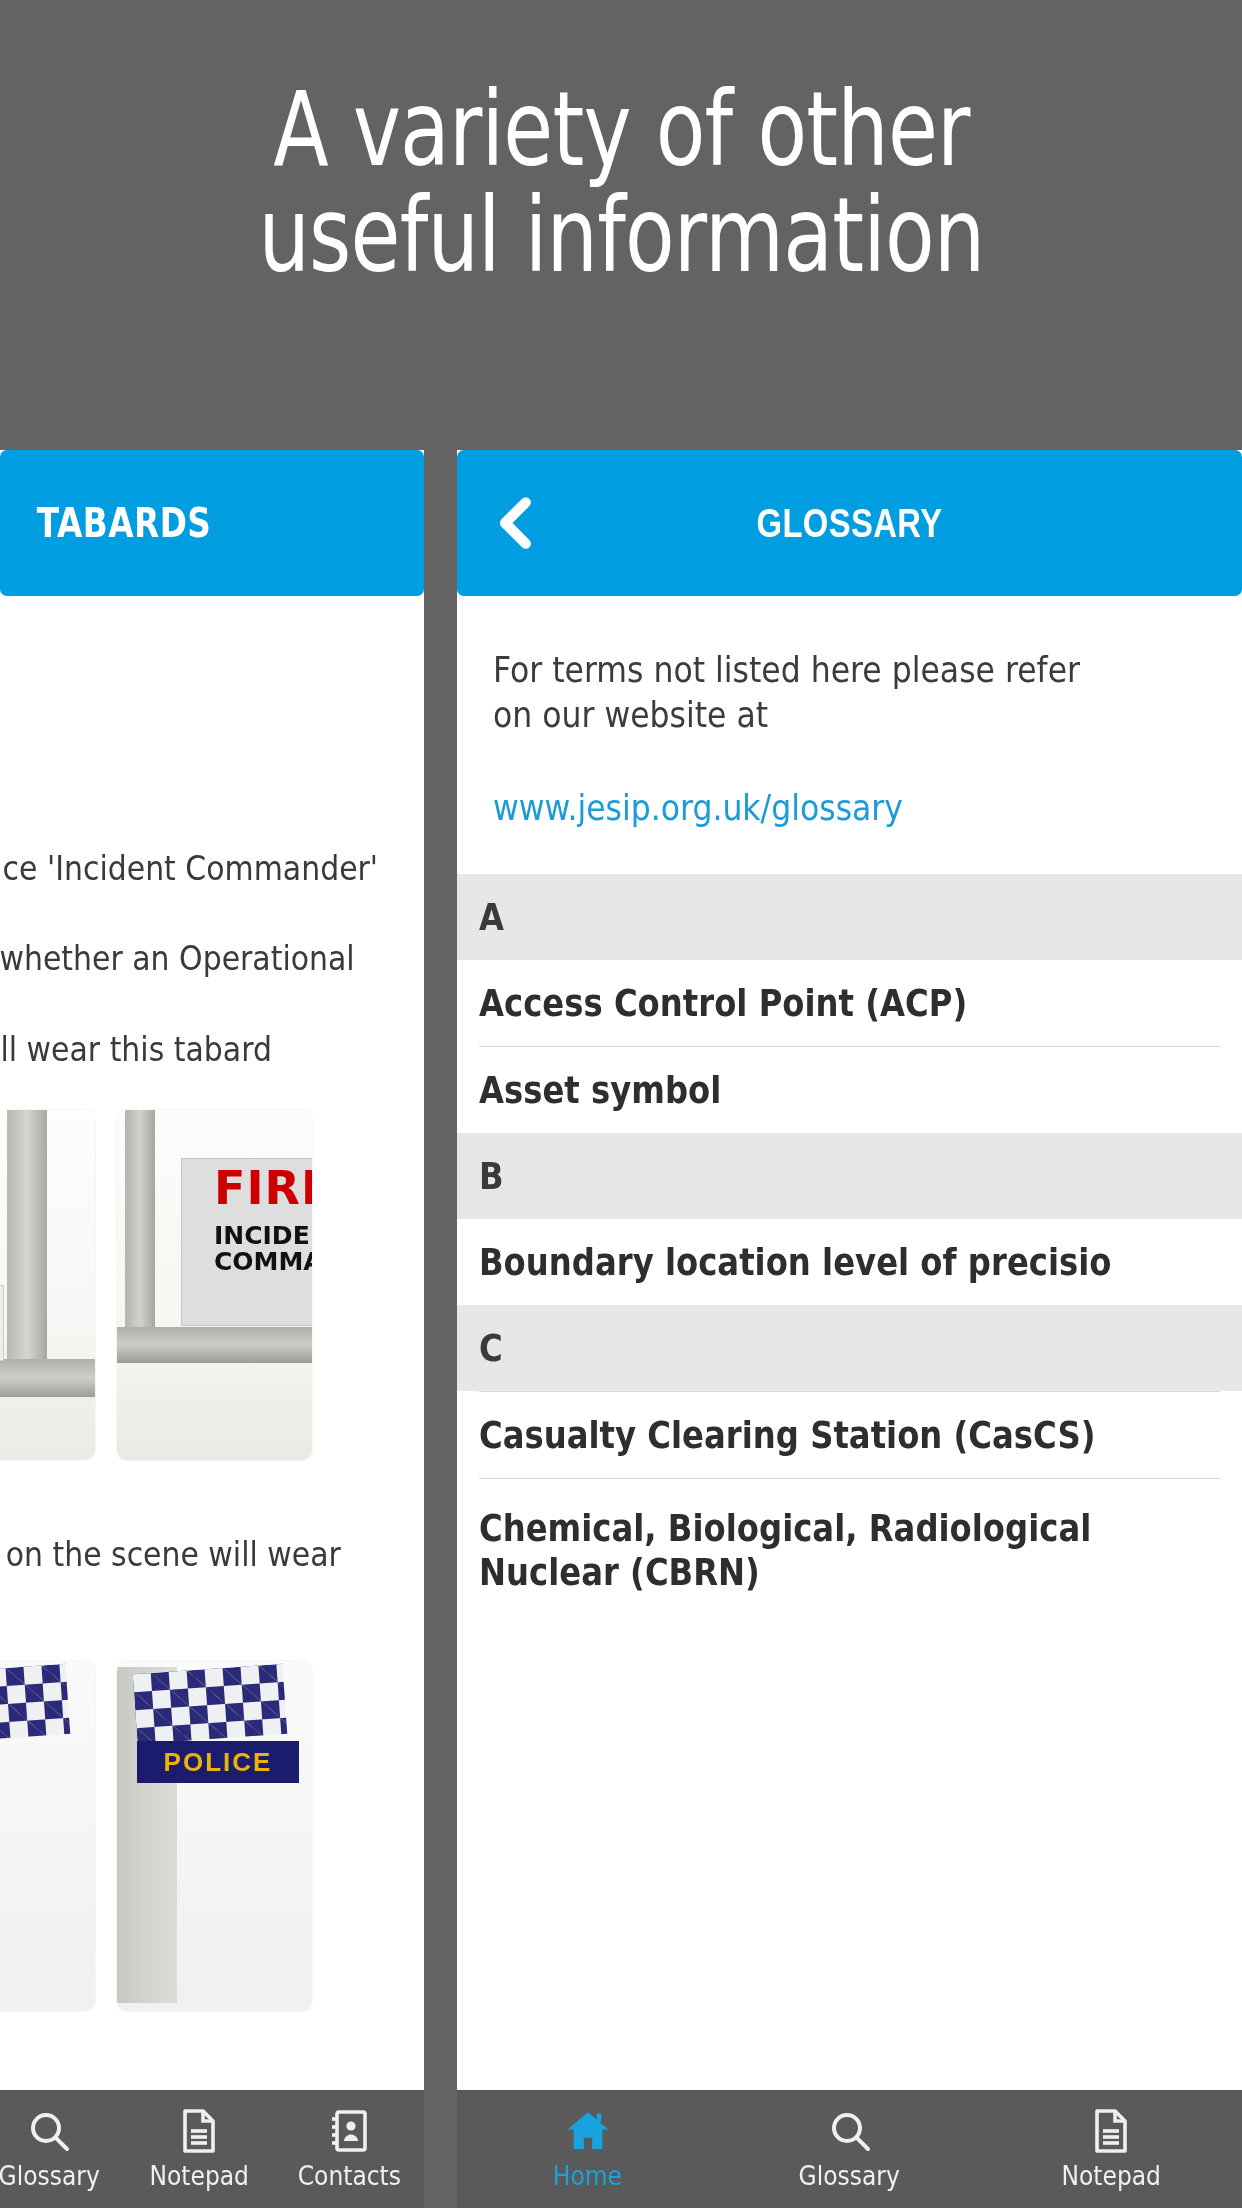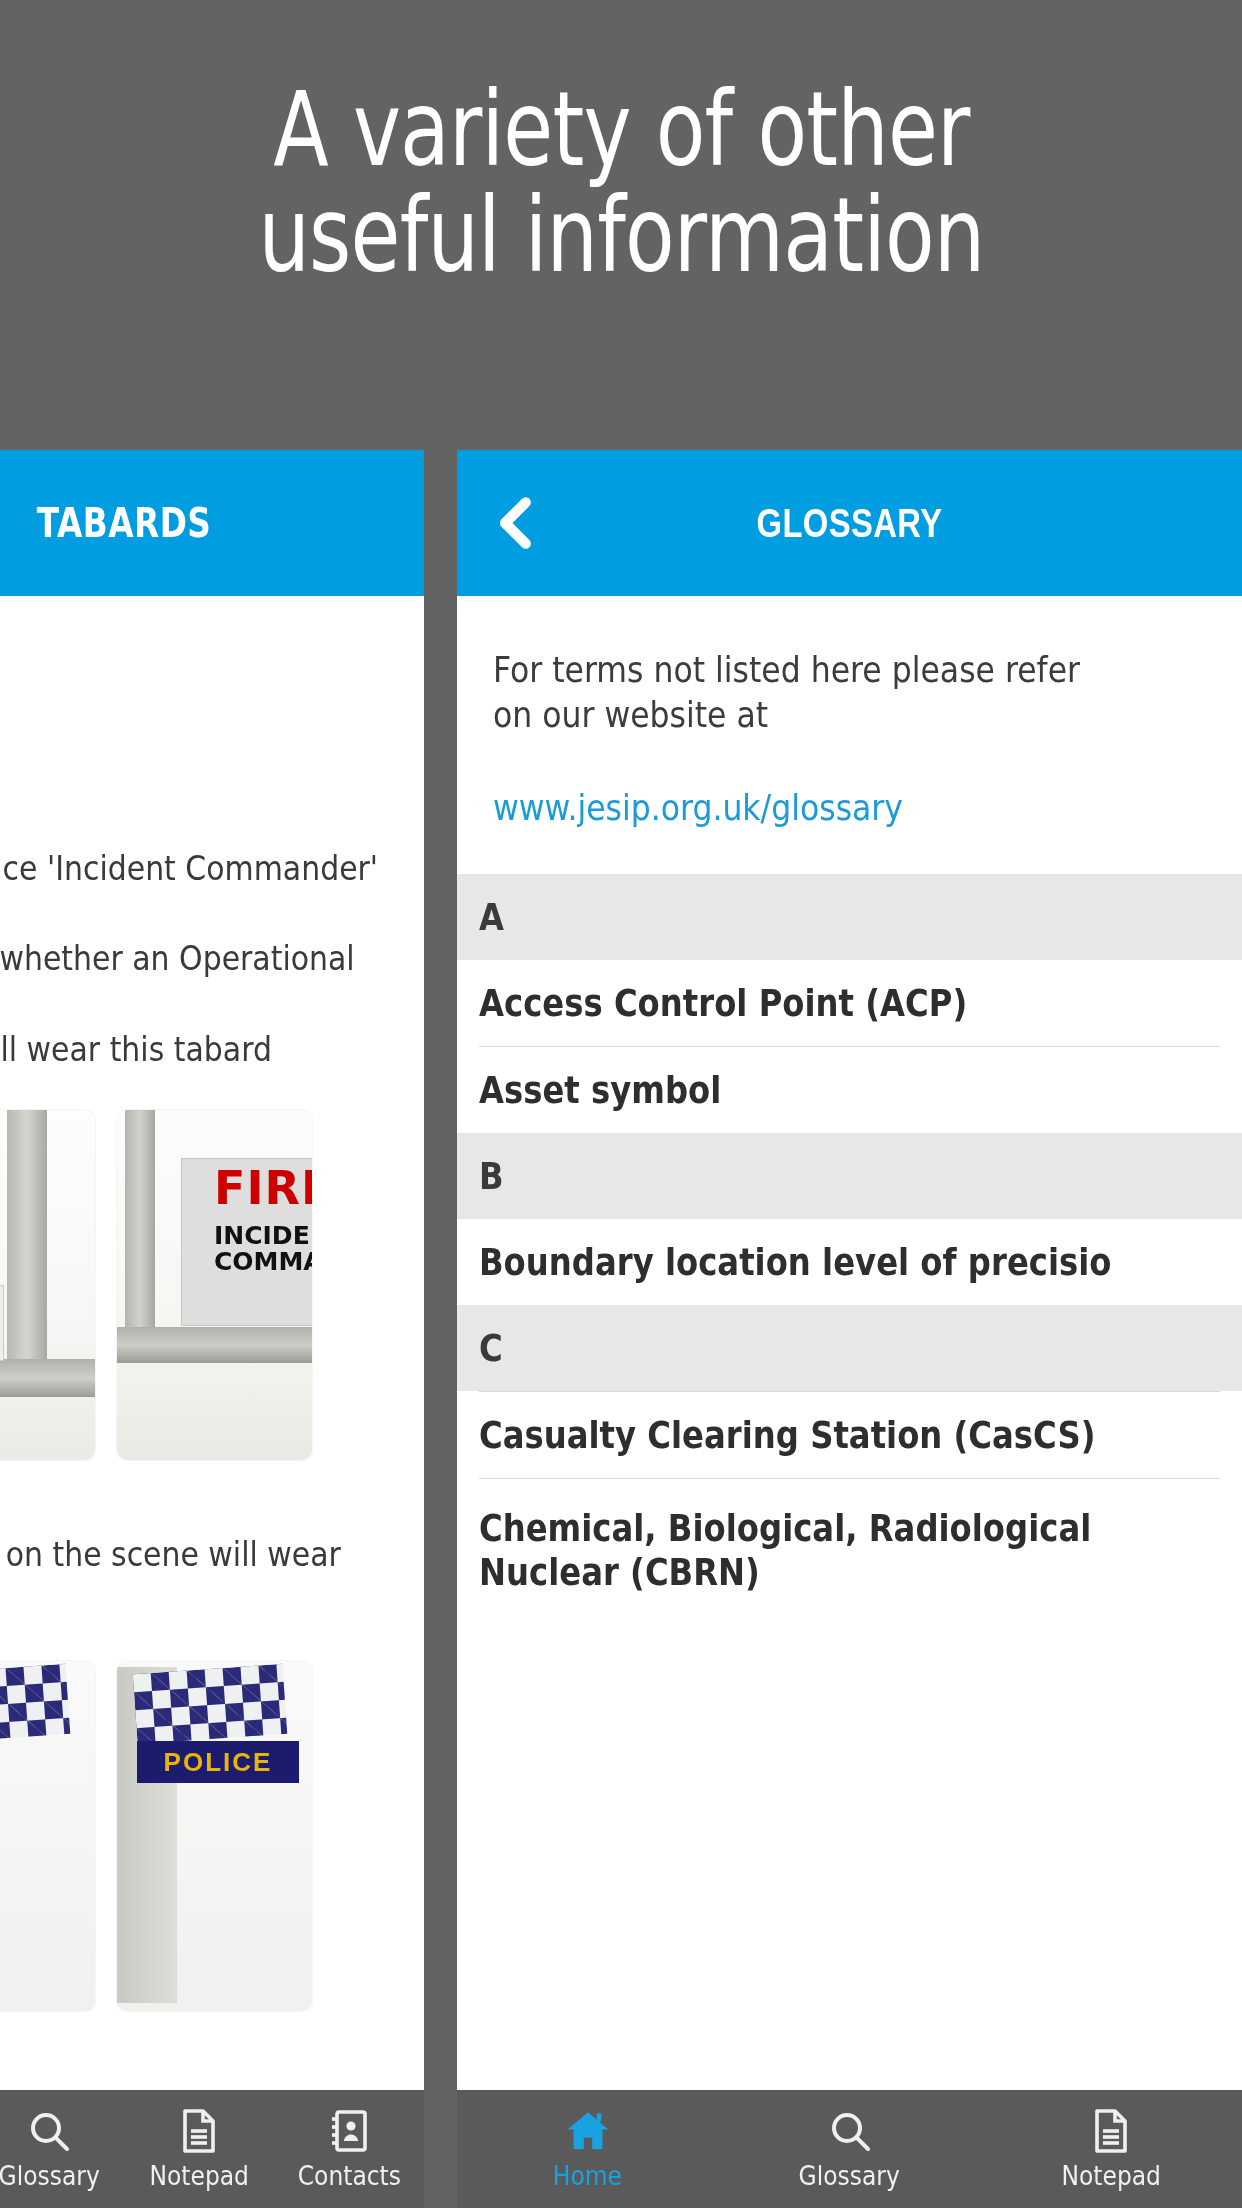--- a/index.html
+++ b/index.html
@@ -28,21 +28,21 @@
   }
 
   
   .panel{position:absolute;overflow:hidden;background:#ffffff;}
   .panel-left{left:0;top:450px;width:424px;height:1758px;}
   .panel-right{left:457px;top:450px;width:785px;height:1758px;}
 
   .app-header{
     background:#009ee0;color:#fff;
     height:146px;position:relative;
-    display:flex;align-items:center;
+    display:flex;align-items:center;border-radius:7px;
   }
   .app-title{
     font-size:41px;font-weight:bold;letter-spacing:.5px;
     transform:scaleX(.8);transform-origin:left center;
     font-family:"DejaVu Sans","Liberation Sans",sans-serif;
   }
   .app-title-left{padding-left:46px;}
   .app-title-right{
     position:absolute;left:0;right:0;text-align:center;
     transform:scaleX(.8);transform-origin:center center;

